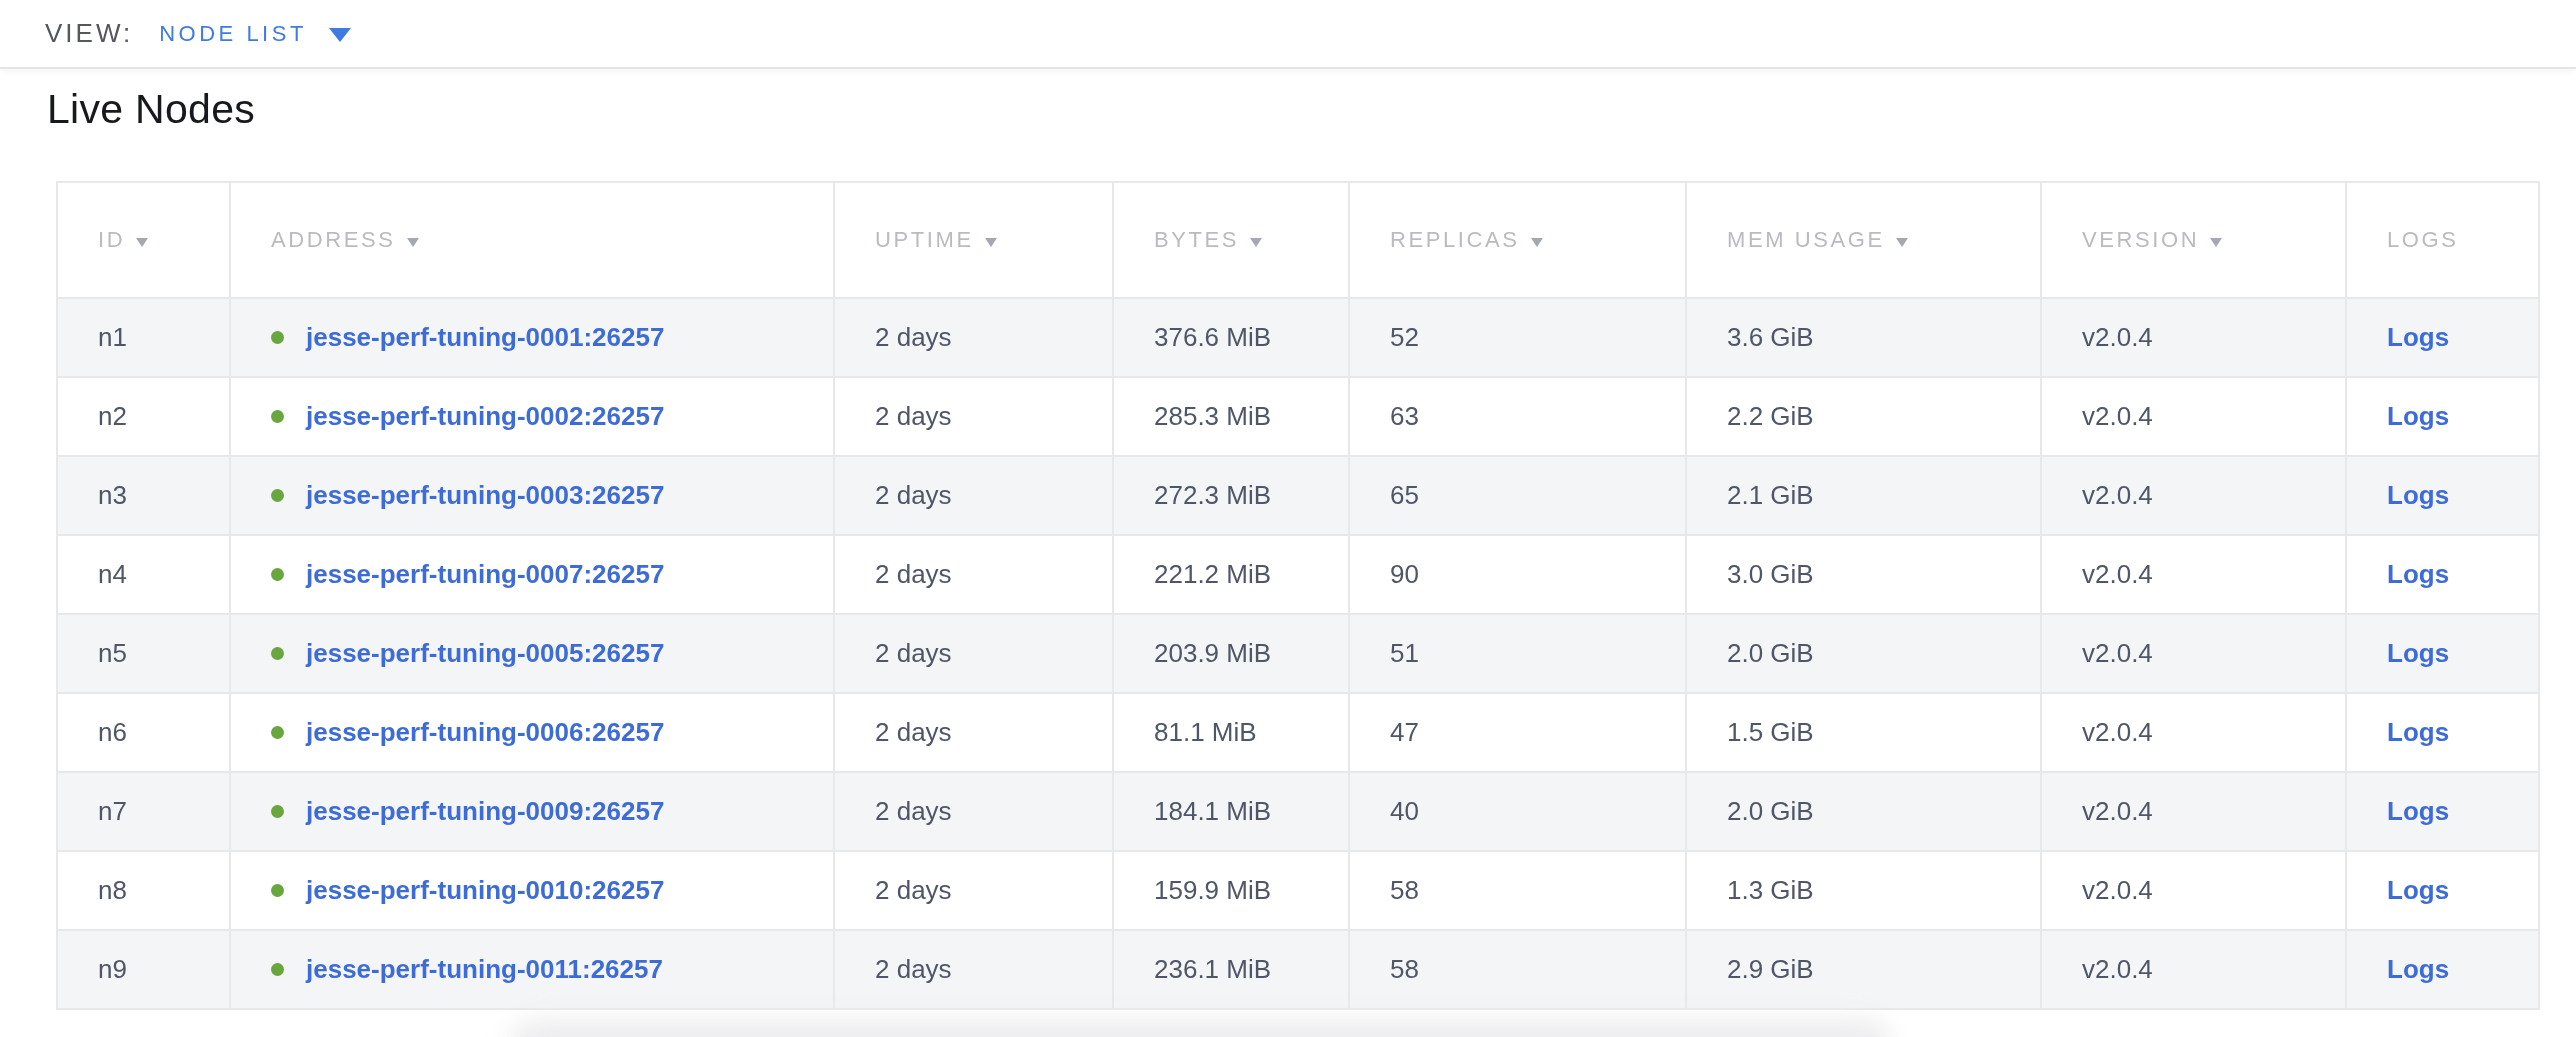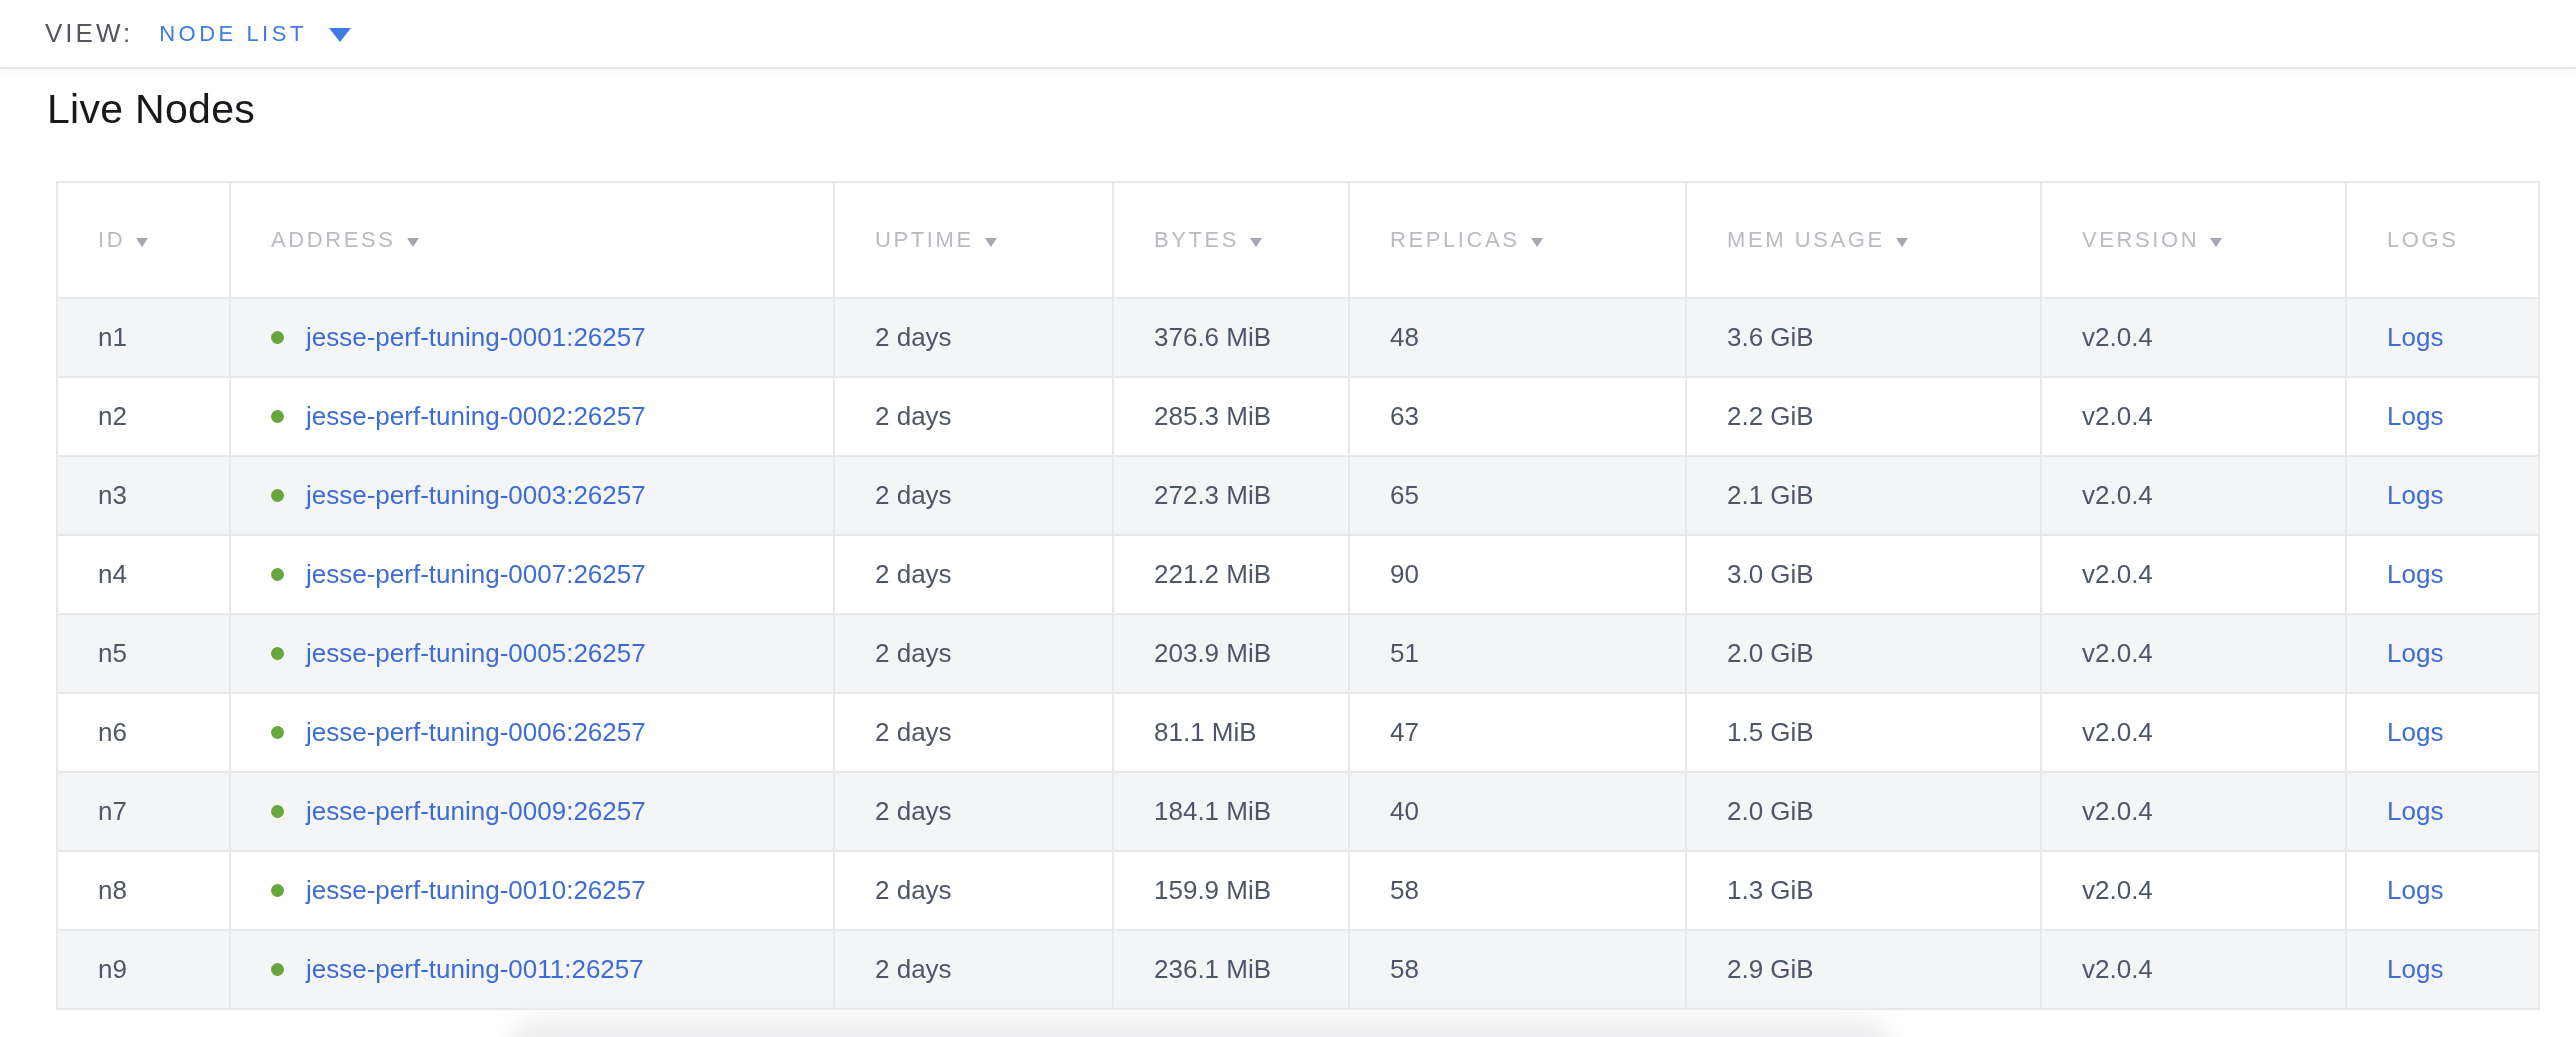--- a/index.html
+++ b/index.html
@@ -100,20 +100,21 @@
     border-radius: 50%;
     background: var(--status-green, #68a63e);
     display: inline-block;
     margin-right: 22px;
     flex: 0 0 auto;
   }
   a.link {
     color: var(--link-blue, #3e6cd7);
     text-decoration: none;
     cursor: pointer;
+    font-weight: bold;
   }
   
   .bottom-shadow {
     position: absolute;
     left: 509px; top: 1019px;
     width: 1383px; height: 59px;
     background: #ededef;
     border-radius: 30px;
     filter: blur(12px);
   }
@@ -158,21 +159,21 @@
       <tr>
         <td class="col-id"><span>n1</span></td>
         <td class="col-address">
           <div class="addr">
             <span class="dot"></span>
             <a href="#" class="link">jesse-perf-tuning-0001:26257</a>
           </div>
         </td>
         <td class="col-uptime"><span>2 days</span></td>
         <td class="col-bytes"><span>376.6 MiB</span></td>
-        <td class="col-replicas"><span>48</span></td>
+        <td class="col-replicas"><span>52</span></td>
         <td class="col-mem_usage"><span>3.6 GiB</span></td>
         <td class="col-version"><span>v2.0.4</span></td>
         <td class="col-logs"><a href="#" class="link">Logs</a></td>
       </tr>
       <tr>
         <td class="col-id"><span>n2</span></td>
         <td class="col-address">
           <div class="addr">
             <span class="dot"></span>
             <a href="#" class="link">jesse-perf-tuning-0002:26257</a>

